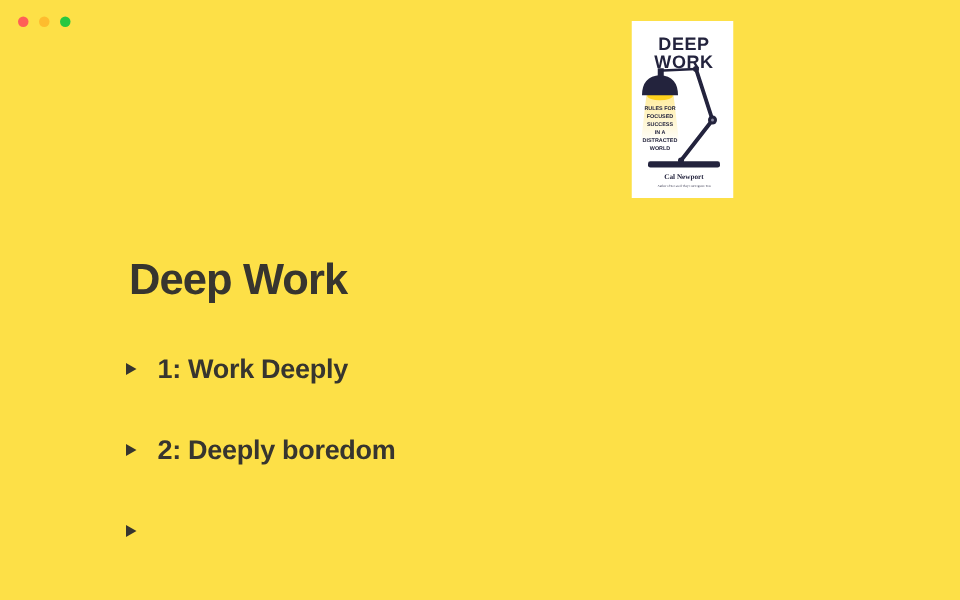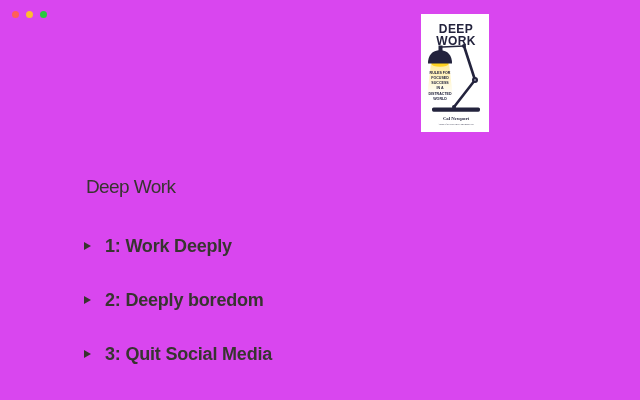--- a/index.html
+++ b/index.html
@@ -3,35 +3,35 @@
 <meta charset="utf-8">
 <style>
   * { box-sizing: border-box; }
   html, body { margin: 0; padding: 0; }
   body {
     width: 640px; height: 400px;
     background: #ffffff;
     font-family: "Liberation Sans", sans-serif;
     overflow: hidden; position: relative;
   }
-  .window { position: absolute; inset: 0; background: #d946ef; }
+  .window { position: absolute; inset: 0; background: #fde047; }
 
   
   .traffic { position: absolute; top: 11px; left: 12px; display: flex; gap: 7px; }
   .dot { width: 7px; height: 7px; border-radius: 50%; }
 
   
   .cover { position: absolute; left: 421px; top: 14px; width: 68px; height: 118px; }
   .cover svg { display: block; }
 
   
   .content { position: absolute; left: 84px; top: 172px; width: 480px; }
   .page-title {
     margin: 0 0 0 2px;
-    font-size: 19px; line-height: 30px; font-weight: 400;
+    font-size: 29px; line-height: 30px; font-weight: 700;
     letter-spacing: -0.6px; color: #37352f;
   }
   .toggles { margin-top: 31px; }
   .toggle-item { display: flex; align-items: center; height: 26px; margin-bottom: 28px; cursor: pointer; }
   .toggle-tri {
     width: 14px; flex: 0 0 14px; display: flex; align-items: center;
   }
   .toggle-tri::before {
     content: ""; display: block;
     width: 0; height: 0;
@@ -107,18 +107,17 @@
       <div class="toggle-item">
         <span class="toggle-tri"></span>
         <span class="toggle-label">1: Work Deeply</span>
       </div>
       <div class="toggle-item">
         <span class="toggle-tri"></span>
         <span class="toggle-label">2: Deeply boredom</span>
       </div>
       <div class="toggle-item">
         <span class="toggle-tri"></span>
-        <span class="toggle-label">3: Quit Social Media</span>
       </div>
     </div>
   </div>
 
 </div>
 
 </body></html>

